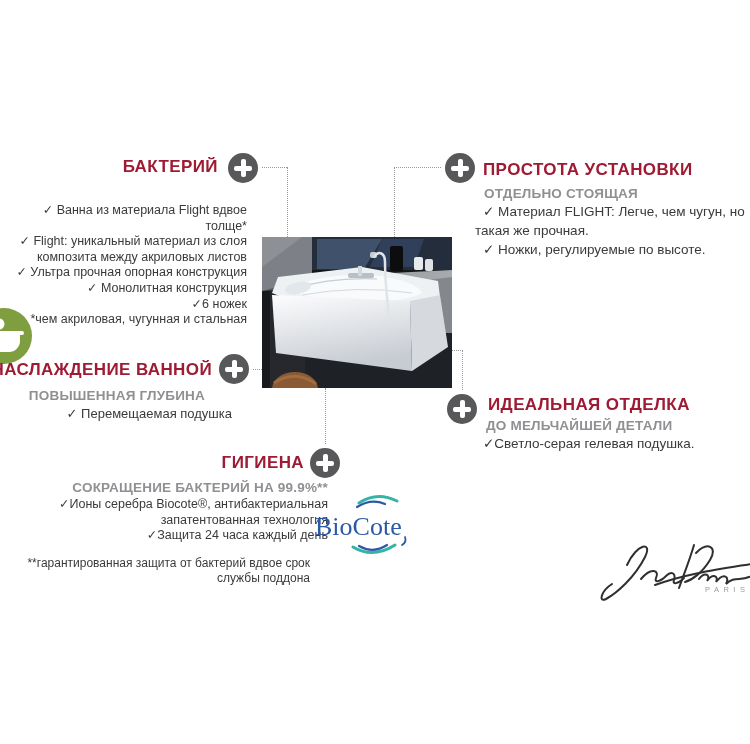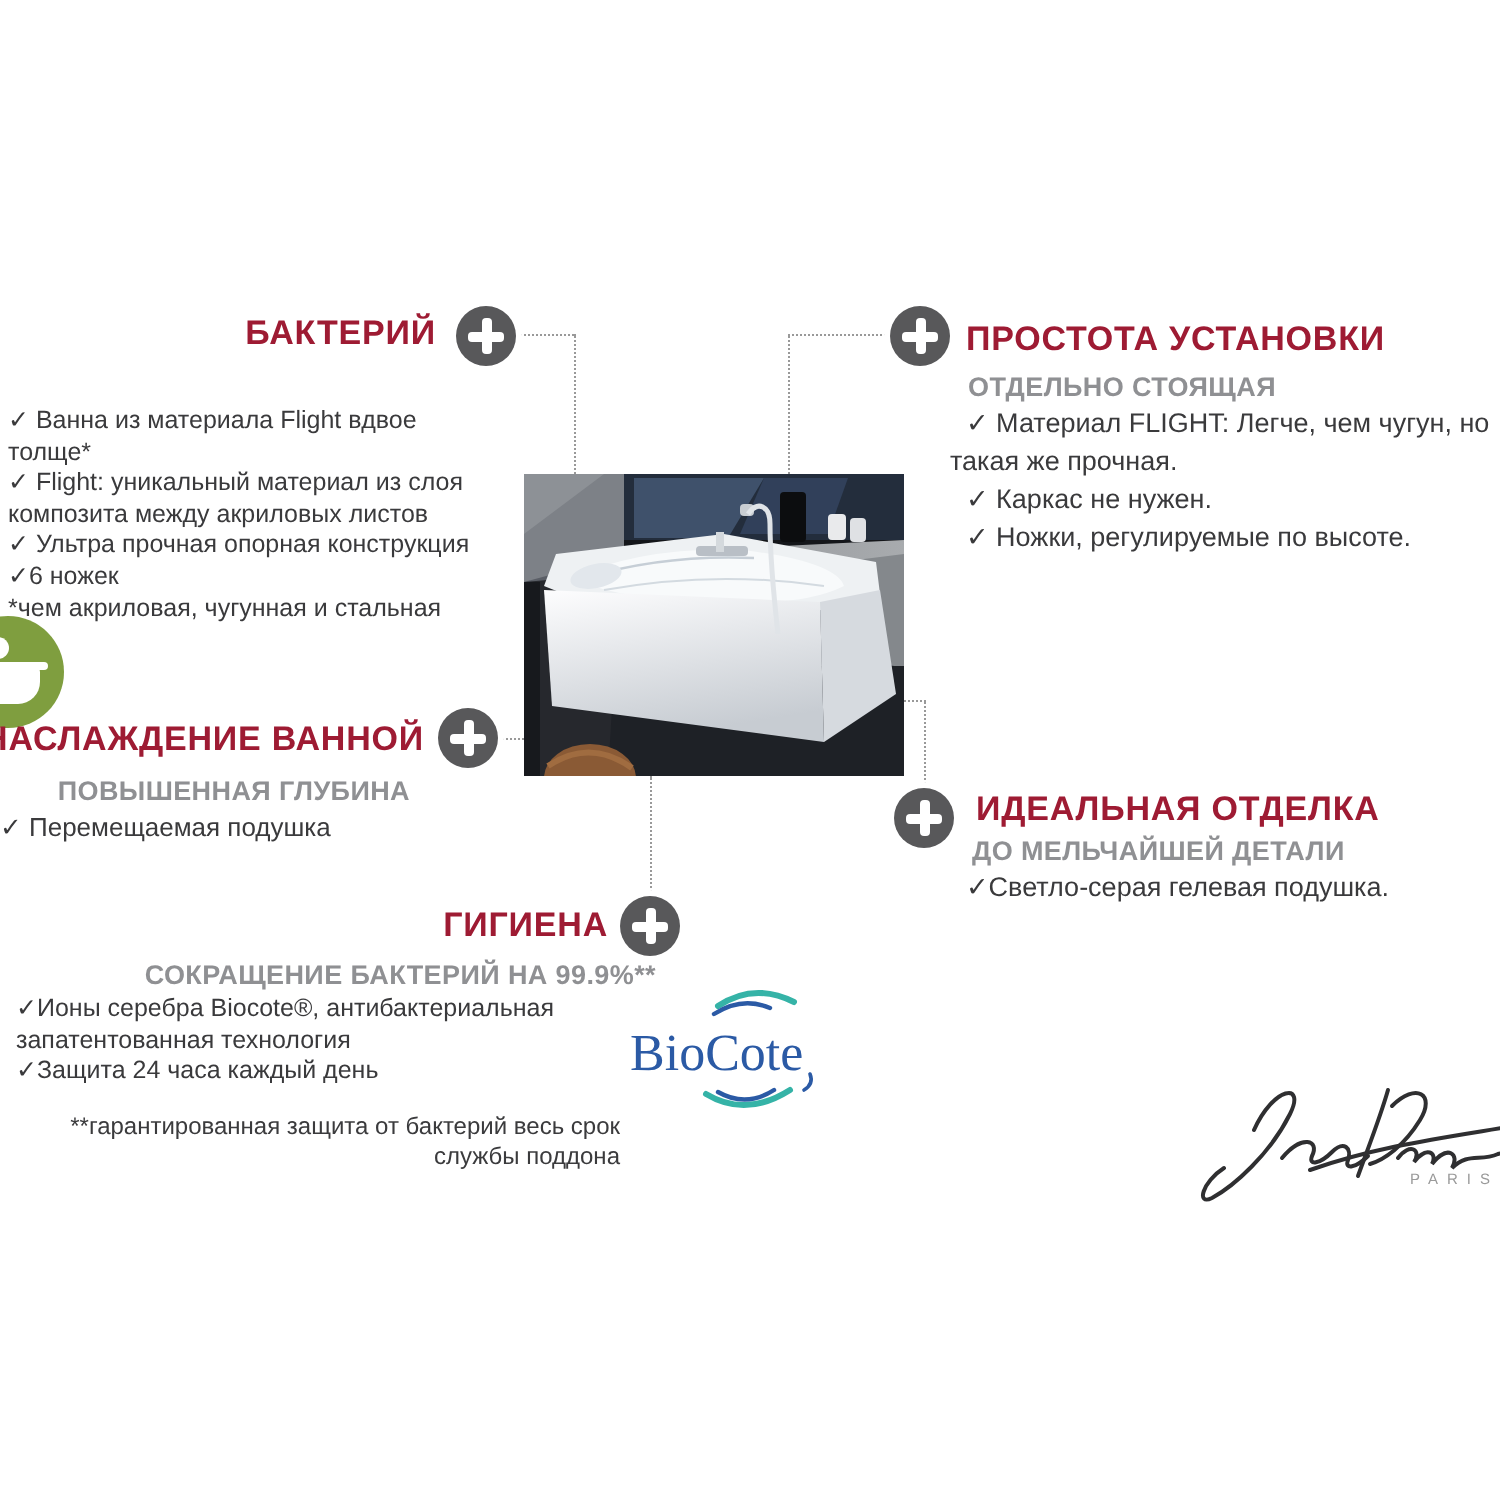--- a/index.html
+++ b/index.html
@@ -10,21 +10,21 @@
   .hd{
     position:absolute;margin:0;color:#9E1B33;font-size:17px;font-weight:bold;
     letter-spacing:.4px;white-space:nowrap;
   }
   .sub{
     position:absolute;color:#8F9093;font-size:13.5px;font-weight:bold;
     white-space:nowrap;letter-spacing:.2px;
   }
   .items{position:absolute;color:#3A3A3C;font-size:12.5px;line-height:15.6px;}
   .items-lg{font-size:13.5px;line-height:19px;}
-  .ra{text-align:left;}
+  .ra{text-align:right;}
   .indent > div{text-indent:8px;}
   .fn{color:#3A3A3C;}
   .footnote2{
     position:absolute;color:#3B3B3D;font-size:12px;line-height:15px;text-align:right;
   }
   .plus{
     position:absolute;width:30px;height:30px;border-radius:50%;
     background:#58585A;box-shadow:0 0 0 3px #fff;z-index:5;
   }
   .plus::before{
@@ -52,37 +52,37 @@
   <div class="conn-v" style="left:325px;top:388px;height:60px;"></div>
   <div class="conn-h" style="left:452px;top:350px;width:11px;"></div>
   <div class="conn-v" style="left:462px;top:350px;height:44px;"></div>
 
   <h2 class="hd" style="top:157px;right:532px;">БАКТЕРИЙ</h2>
   <div class="plus" style="left:228px;top:153px;"></div>
   <div class="items ra" style="top:203px;right:503px;width:243px;">
     <div>✓ Ванна из материала Flight вдвое толще*</div>
     <div>✓ Flight: уникальный материал из слоя композита между акриловых листов</div>
     <div>✓ Ультра прочная опорная конструкция</div>
+    <div>✓ Монолитная конструкция</div>
     <div>✓6 ножек</div>
     <div class="fn">*чем акриловая, чугунная и стальная</div>
   </div>
 
   <svg class="abs" style="left:-25px;top:307px;" width="58" height="58" viewBox="0 0 58 58">
     <circle cx="29" cy="29" r="28" fill="#7F9E3F"></circle>
     <circle cx="24" cy="17" r="5.5" fill="#fff"></circle>
     <path d="M13,26 h29 a3,3 0 0 1 3,3 v5 a11,11 0 0 1 -11,11 h-13 a11,11 0 0 1 -11,-11 v-5 a3,3 0 0 1 3,-3 z" fill="#fff"></path>
     <rect x="9" y="24" width="40" height="4" rx="2" fill="#fff"></rect>
   </svg>
 
   <h2 class="hd" style="top:160px;left:483px;">ПРОСТОТА УСТАНОВКИ</h2>
   <div class="plus" style="left:445px;top:153px;"></div>
   <div class="sub" style="top:186px;left:484px;">ОТДЕЛЬНО СТОЯЩАЯ</div>
   <div class="items items-lg indent" style="top:202px;left:475px;width:274px;">
     <div>✓ Материал FLIGHT: Легче, чем чугун, но такая же прочная.</div>
-    <div>✓ Каркас не нужен.</div>
     <div>✓ Ножки, регулируемые по высоте.</div>
   </div>
 
   <svg class="abs" style="left:262px;top:237px;" width="190" height="151" viewBox="0 0 190 151">
     <defs>
       <linearGradient id="gradFront" x1="0" y1="0" x2="0.3" y2="1">
         <stop offset="0" stop-color="#fdfdfe"></stop>
         <stop offset="1" stop-color="#c7ccd2"></stop>
       </linearGradient>
       <linearGradient id="gradCounter" x1="0" y1="0" x2="1" y2="0">
@@ -150,21 +150,21 @@
     <div>✓Светло-серая гелевая подушка.</div>
   </div>
 
   <h2 class="hd" style="top:453px;right:446px;">ГИГИЕНА</h2>
   <div class="plus" style="left:310px;top:448px;"></div>
   <div class="sub" style="top:480px;right:422px;">СОКРАЩЕНИЕ БАКТЕРИЙ НА 99.9%**</div>
   <div class="items ra" style="top:497px;right:422px;width:320px;">
     <div>✓Ионы серебра Biocote®, антибактериальная запатентованная технология</div>
     <div>✓Защита 24 часа каждый день</div>
   </div>
-  <div class="footnote2" style="top:556px;right:440px;width:300px;">**гарантированная защита от бактерий весь срок службы поддона</div>
+  <div class="footnote2" style="top:556px;right:440px;width:300px;">**гарантированная защита от бактерий вдвое срок службы поддона</div>
 
   <svg class="abs" style="left:313px;top:490px;" width="102" height="68" viewBox="0 0 102 68">
     <path d="M46,13 Q64,1 84,11" stroke="#35B3A7" stroke-width="3" fill="none" stroke-linecap="round"></path>
     <path d="M44,17 Q58,8 72,14" stroke="#2B5AA5" stroke-width="2.2" fill="none" stroke-linecap="round"></path>
     <text x="2" y="45" font-family="Liberation Serif, serif" font-size="26" fill="#2B5AA5">BioCote</text>
     <path d="M92,47 q2,5 -3,8" stroke="#2B5AA5" stroke-width="1.8" fill="none" stroke-linecap="round"></path>
     <path d="M40,57 Q60,69 82,55" stroke="#35B3A7" stroke-width="3" fill="none" stroke-linecap="round"></path>
     <path d="M46,56 Q60,64 74,55" stroke="#2B5AA5" stroke-width="2.2" fill="none" stroke-linecap="round"></path>
   </svg>
 

